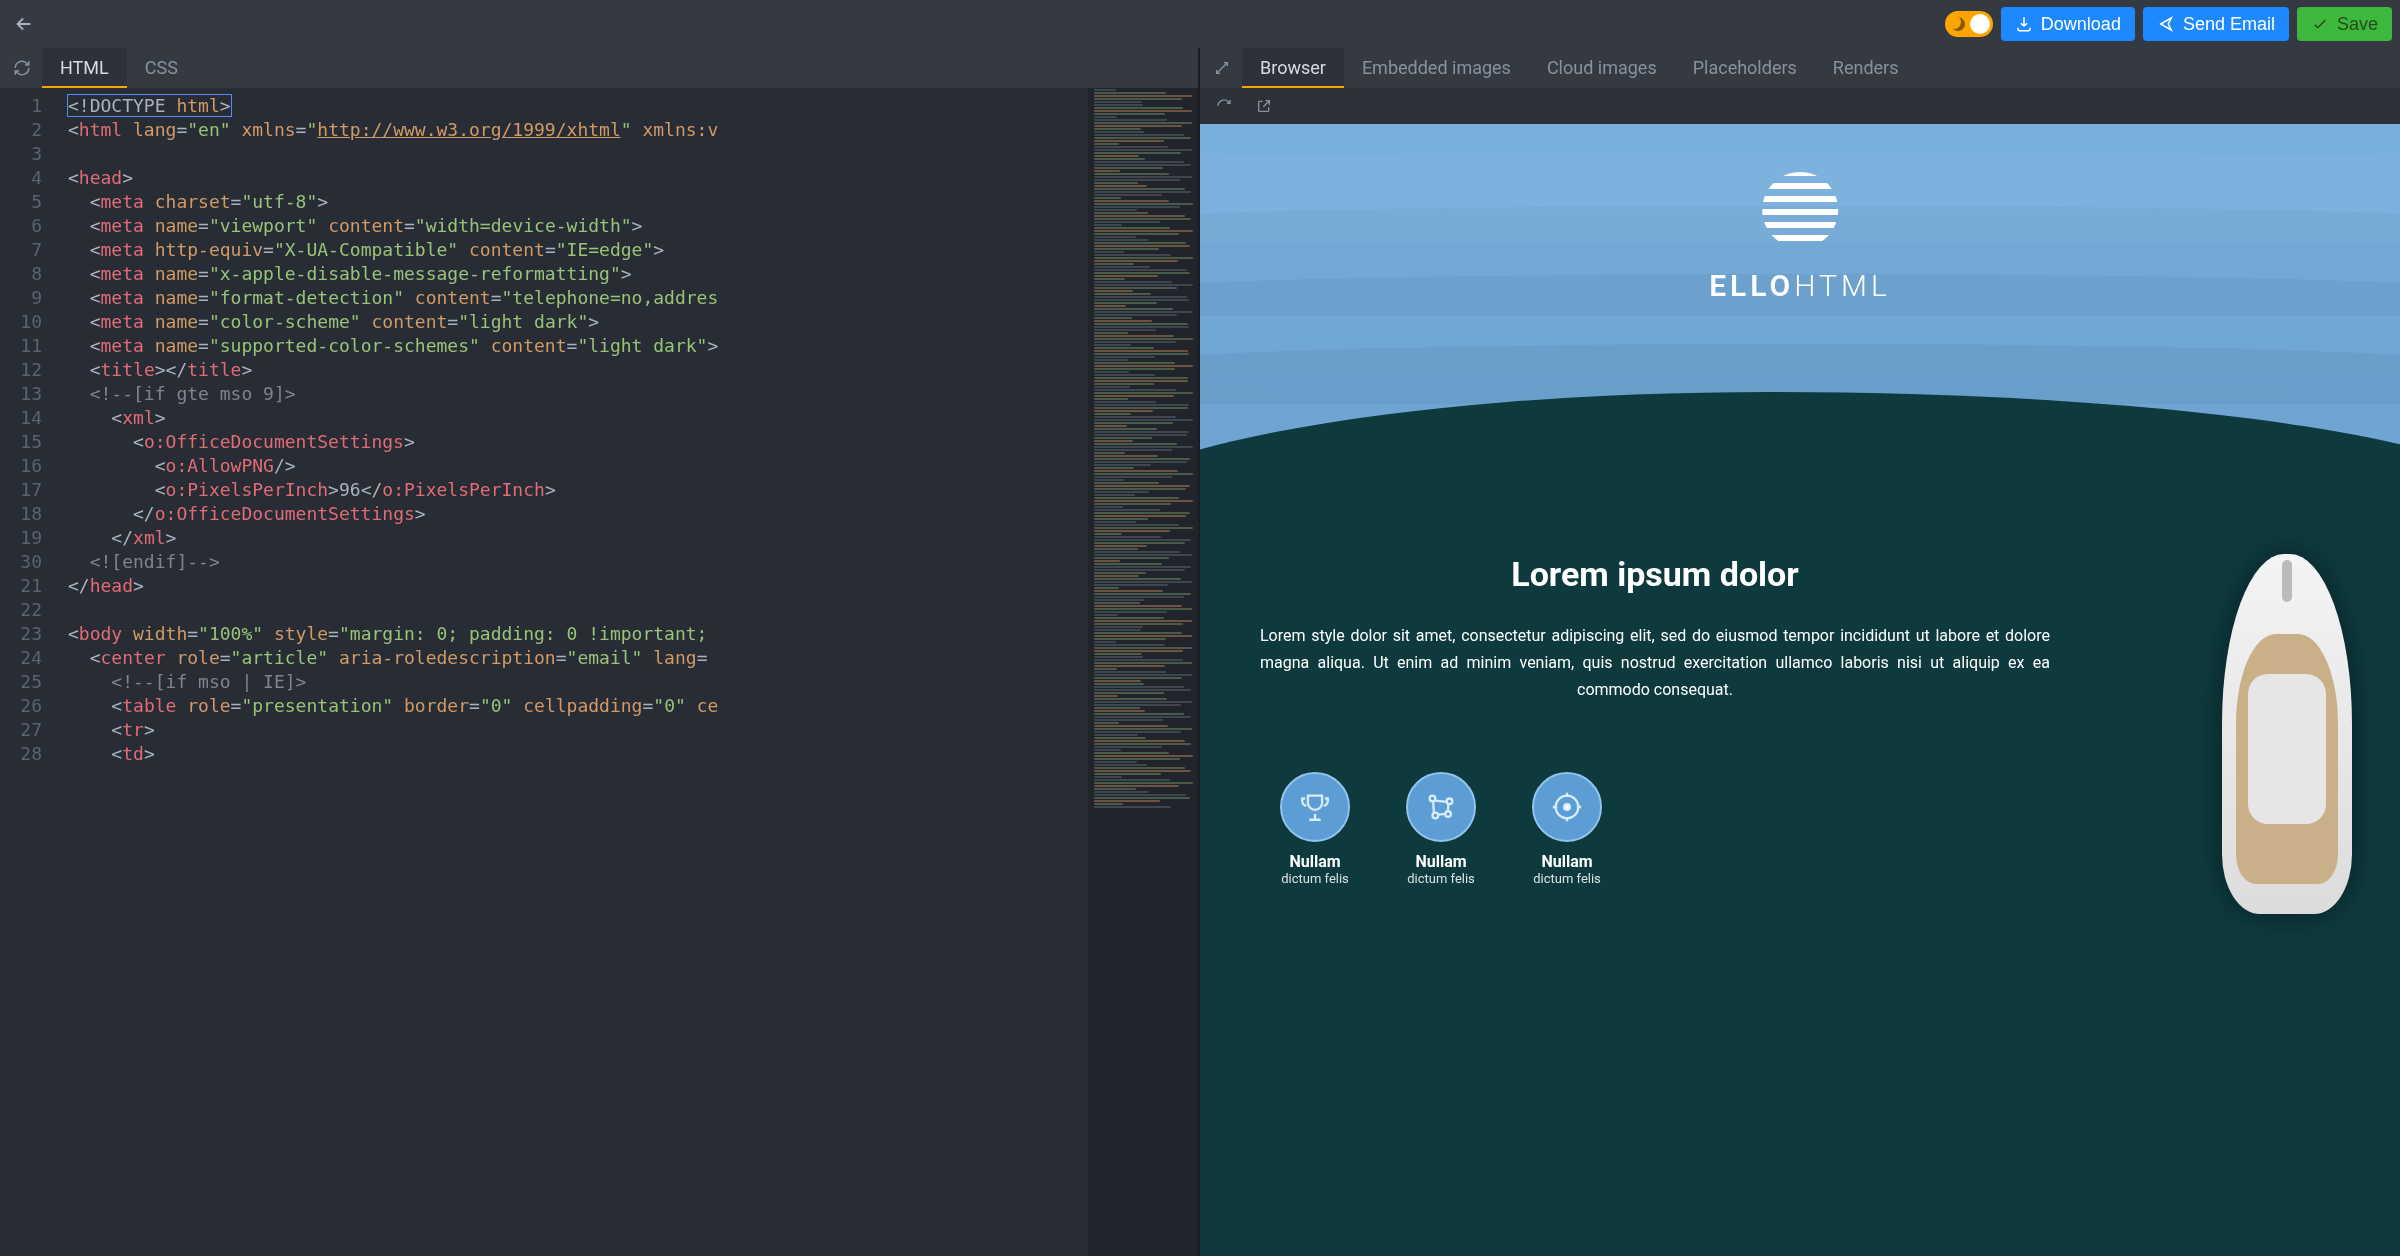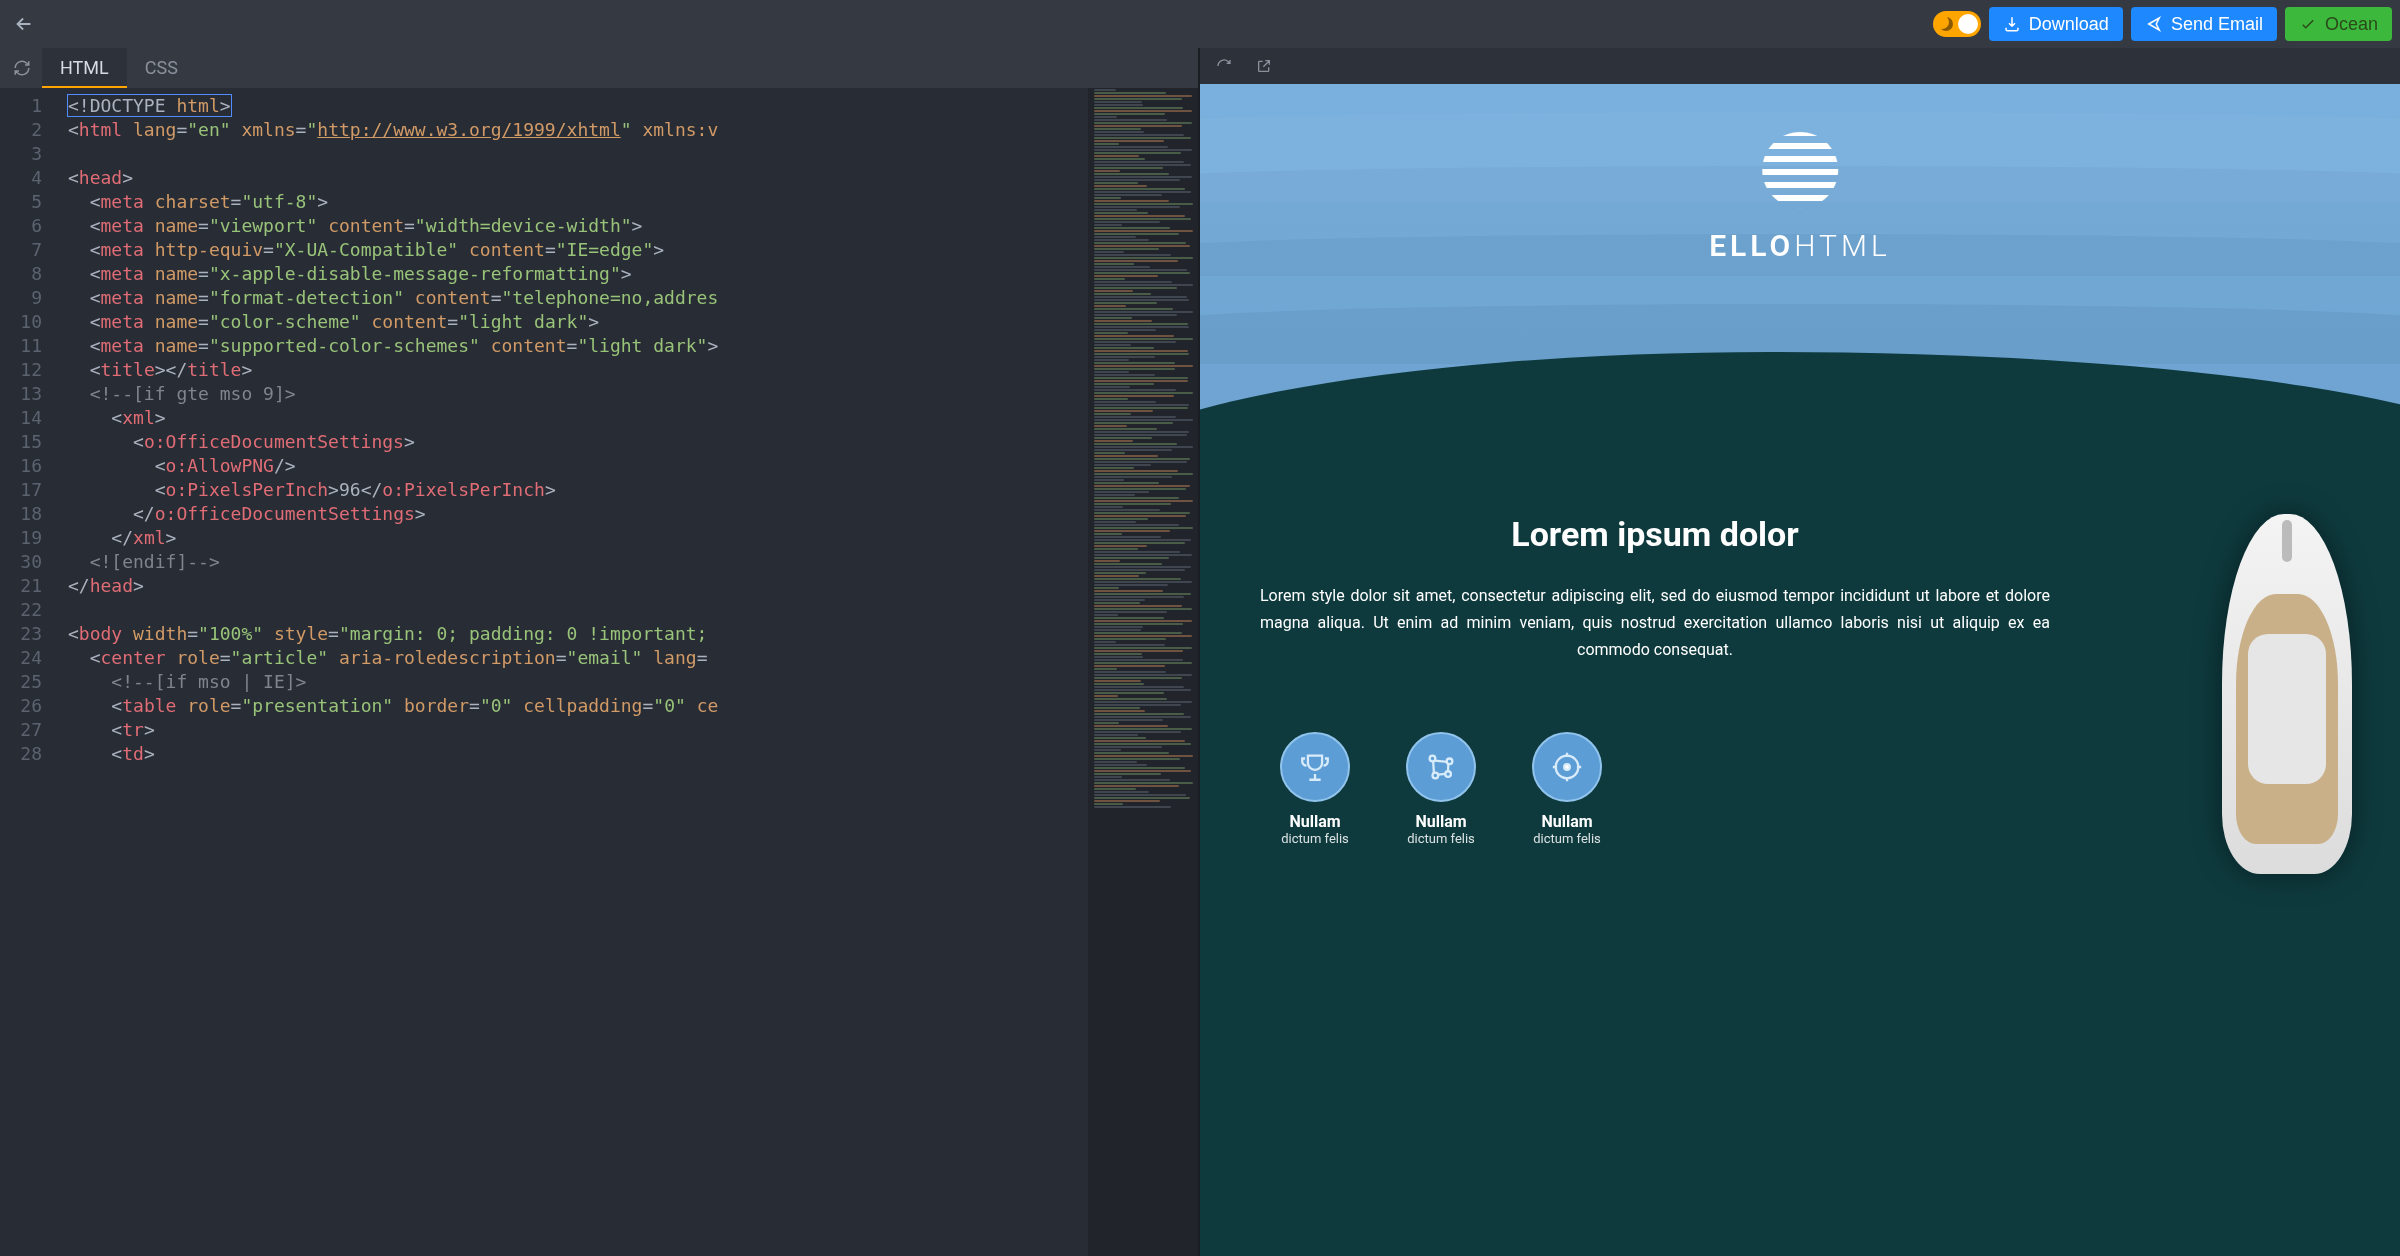--- a/index.html
+++ b/index.html
@@ -90,21 +90,21 @@
   <button class="btn btn-blue">
     <svg viewBox="0 0 24 24" fill="none" stroke="currentColor" stroke-width="2">
         <path d="M5 12l14-8-4 8 4 8-14-8z"></path>
       </svg>
     <span>Send Email</span>
   </button>
   <button class="btn btn-green">
     <svg viewBox="0 0 24 24" fill="none" stroke="currentColor" stroke-width="2">
         <path d="M5 13l4 4L19 7"></path>
       </svg>
-    <span>Ocean</span>
+    <span>Save</span>
   </button>
 </div>
 
 <div class="main">
   <div class="pane-left">
     <div class="tabbar">
       <div class="icon-btn">
         <svg width="18" height="18" viewBox="0 0 24 24" fill="none" stroke="currentColor" stroke-width="2">
             <path d="M3 12a9 9 0 0115-6.7L21 8M21 3v5h-5M21 12a9 9 0 01-15 6.7L3 16m0 5v-5h5"></path>
           </svg>
@@ -385,20 +385,34 @@
           <div class="minimap-line" style="width: 83.5217%; background: rgb(90, 98, 112); opacity: 0.55;"></div>
           <div class="minimap-line" style="width: 87.531%; background: rgb(107, 138, 94); opacity: 0.55;"></div>
           <div class="minimap-line" style="width: 59.7794%; background: rgb(176, 122, 82); opacity: 0.55;"></div>
           <div class="minimap-line" style="width: 26.6811%; background: rgb(107, 138, 94); opacity: 0.55;"></div>
           <div class="minimap-line" style="width: 69.9993%; background: rgb(90, 98, 112); opacity: 0.55;"></div>
         </div>
     </div>
   </div>
 
   <div class="pane-right">
+    <div class="tabbar">
+      <div class="icon-btn">
+        <svg width="16" height="16" viewBox="0 0 24 24" fill="none" stroke="currentColor" stroke-width="2">
+            <path d="M4 20L20 4M15 4h5v5M9 20H4v-5"></path>
+          </svg>
+      </div>
+      <div id="right-tabs" style="display:flex">
+          <div class="tab active">Browser</div>
+          <div class="tab">Embedded images</div>
+          <div class="tab">Cloud images</div>
+          <div class="tab">Placeholders</div>
+          <div class="tab">Renders</div>
+        </div>
+    </div>
     <div class="subbar">
       <div class="icon-btn">
         <svg width="16" height="16" viewBox="0 0 24 24" fill="none" stroke="currentColor" stroke-width="2">
             <path d="M3 12a9 9 0 0115-6.7L21 8M21 3v5h-5"></path>
           </svg>
       </div>
       <div class="icon-btn">
         <svg width="16" height="16" viewBox="0 0 24 24" fill="none" stroke="currentColor" stroke-width="2">
             <path d="M14 4h6v6M20 4l-9 9M19 14v5a1 1 0 01-1 1H5a1 1 0 01-1-1V6a1 1 0 011-1h5"></path>
           </svg>

